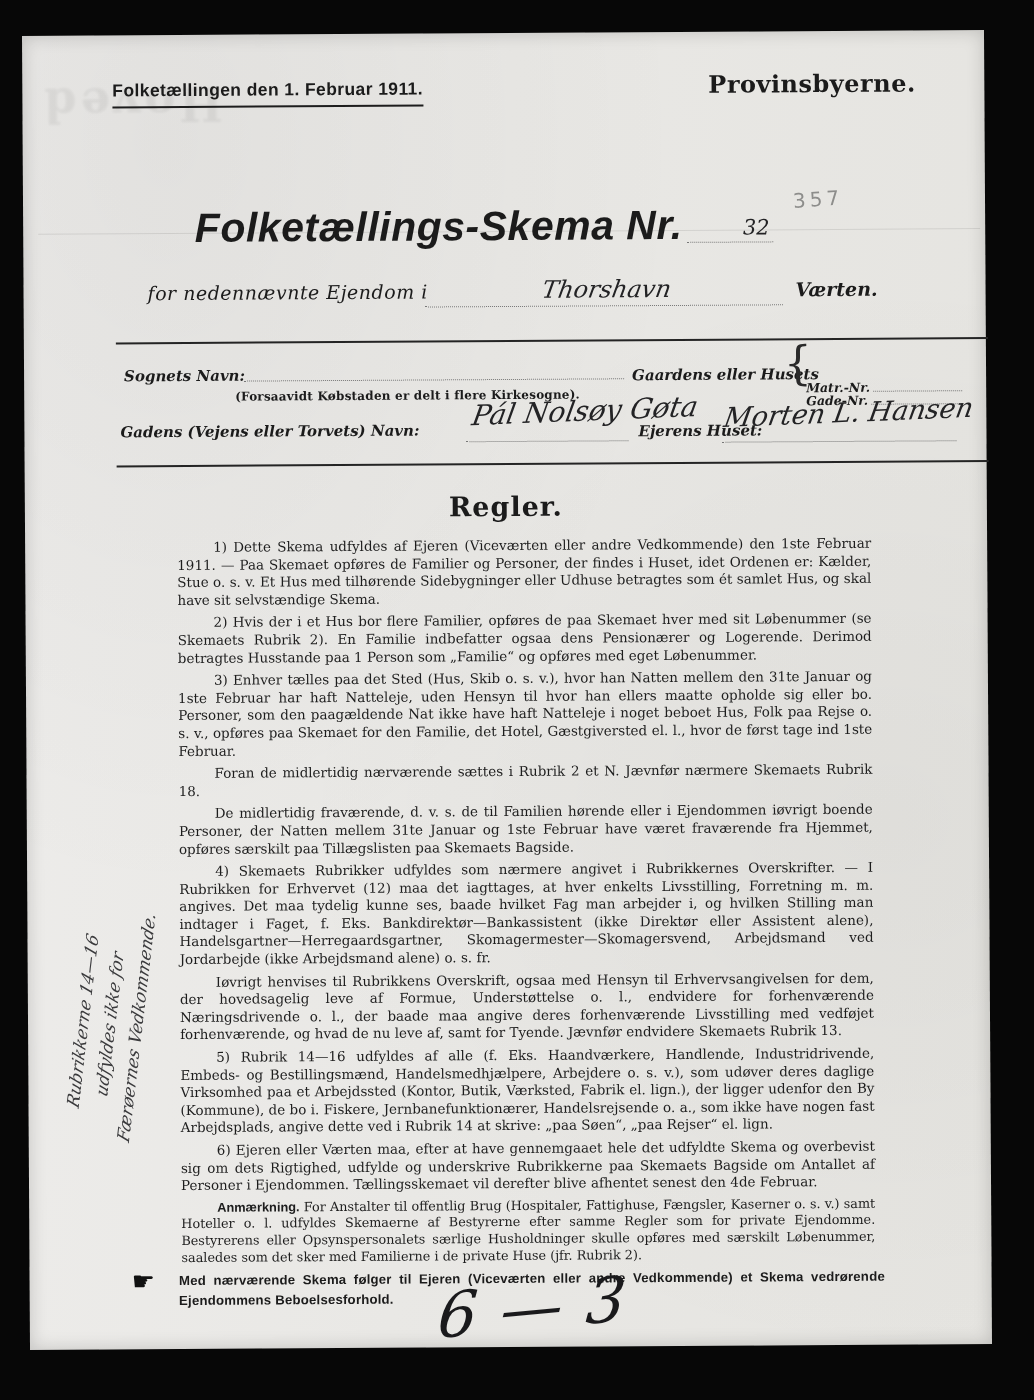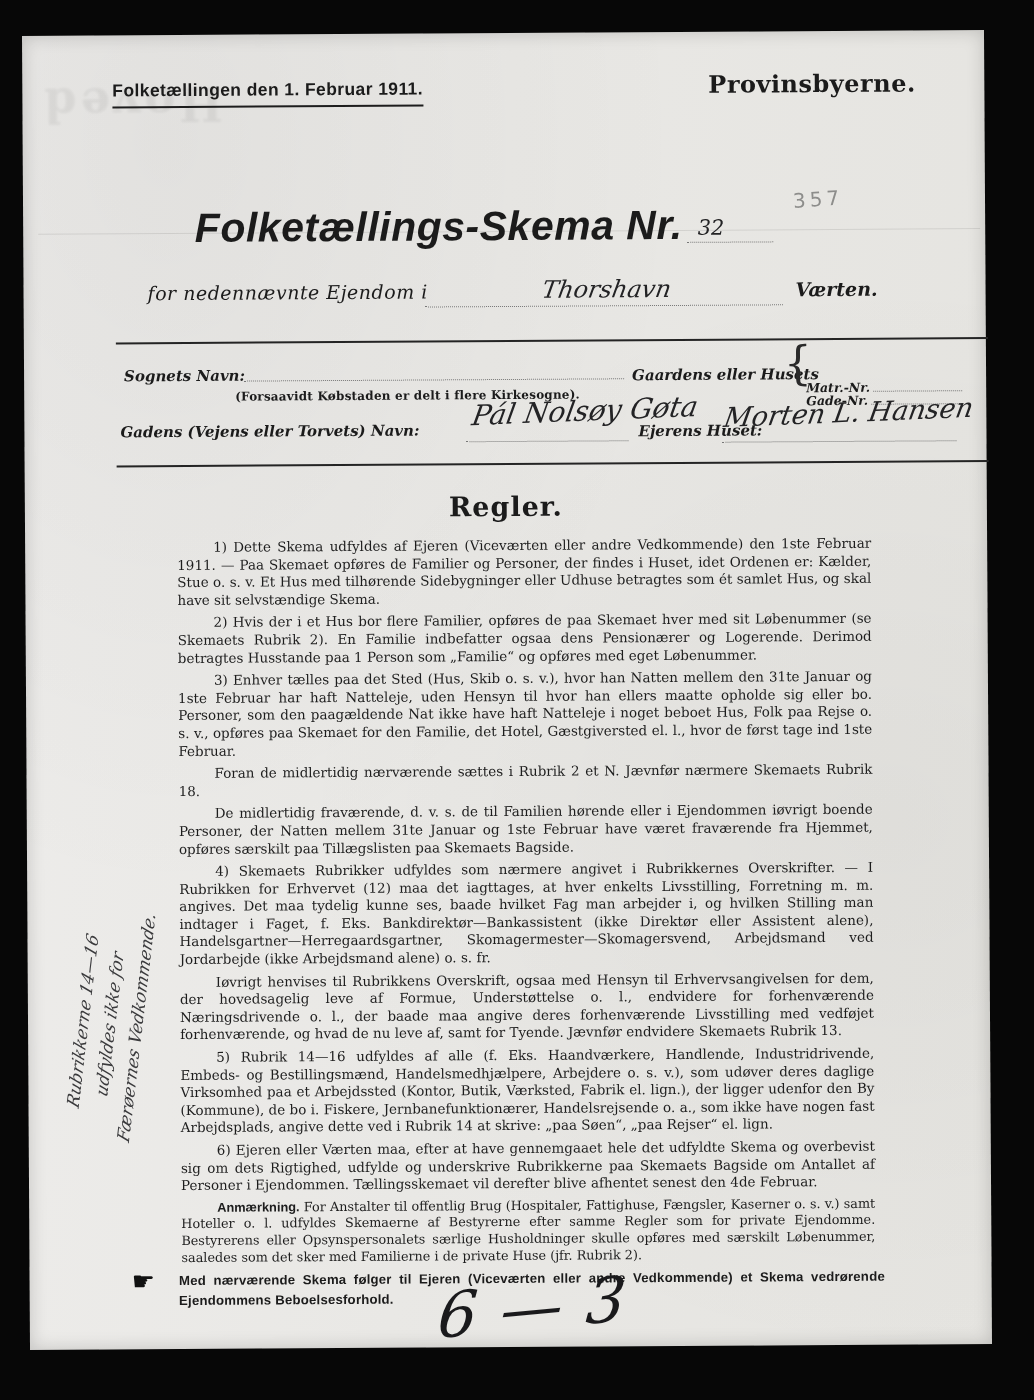--- a/index.html
+++ b/index.html
@@ -46,21 +46,21 @@
     letter-spacing:4px;transform:rotate(-4deg);
   }
   .title-row{
     position:absolute;left:0;right:40px;top:170px;text-align:center;white-space:nowrap;
   }
   .main-title{
     font:italic bold 41px "Liberation Sans", sans-serif;
     letter-spacing:0.5px;
   }
   .title-number{
-    display:inline-block;min-width:72px;text-align:left;vertical-align:baseline;
+    display:inline-block;min-width:72px;text-align:right;vertical-align:baseline;
     border-bottom:1px dotted #777;
     font:italic 21px "DejaVu Serif", serif;color:#232323;
     padding:0 4px 2px 10px;transform:translateY(-4px);
   }
   .hand{font-family:"DejaVu Serif", serif;font-style:italic;color:#232325;}
   .subtitle-row{
     position:absolute;left:124px;top:243px;width:730px;
     display:flex;align-items:baseline;
   }
   .subtitle-prefix{font:italic 19px "DejaVu Serif", serif;letter-spacing:0.5px;white-space:nowrap;}

